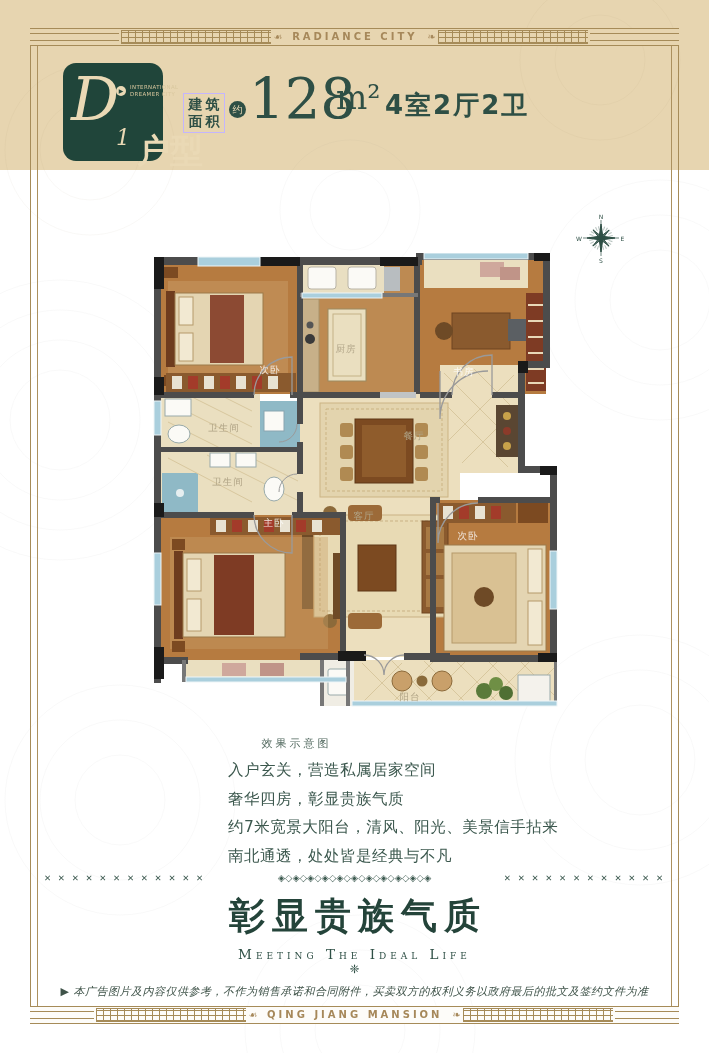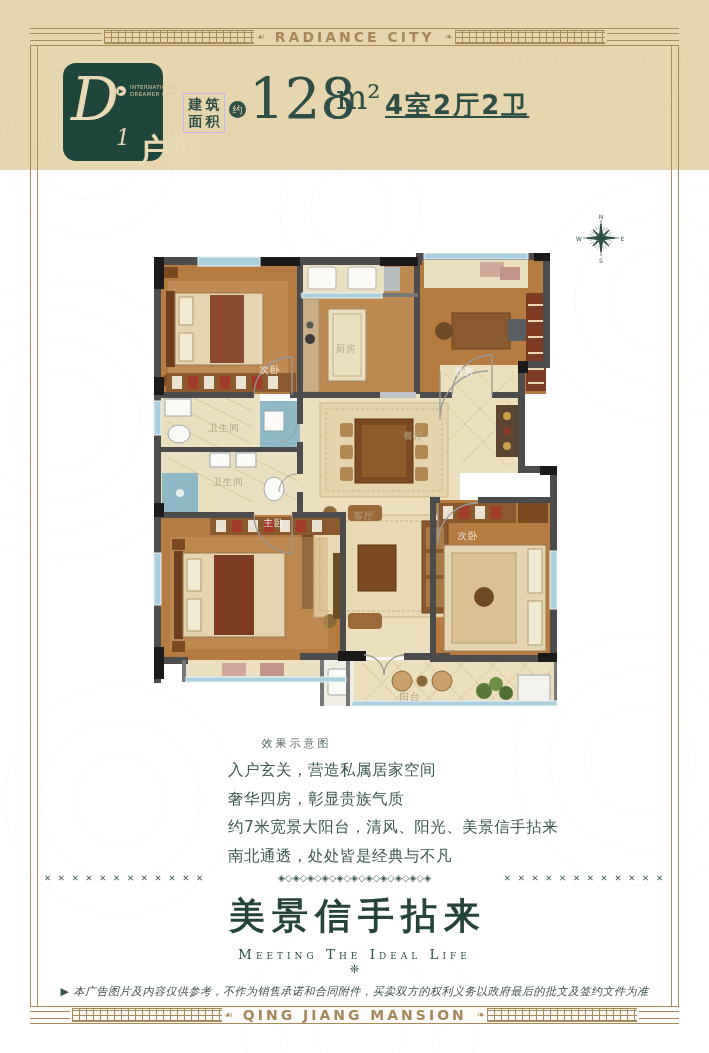--- a/index.html
+++ b/index.html
@@ -12,38 +12,38 @@
   .frame-outer{position:absolute;left:30px;right:30px;top:36px;bottom:39px;border:1px solid #a68b58;z-index:1;}
   .frame-inner{position:absolute;left:37px;right:37px;top:44px;bottom:46px;border:1px solid #ab905e;z-index:1;}
   .band{position:absolute;left:30px;right:30px;height:16px;z-index:3;display:flex;align-items:center;
         background:#e7d5b0;border-top:1px solid #a68b58;border-bottom:1px solid #a68b58;}
   .band.top{top:28px;}
   .band.bottom{top:1006px;background:#fdfcf9;}
   .band-line{flex:1;height:6px;border-top:1px solid #a68b58;border-bottom:1px solid #a68b58;}
   .band-lattice{width:150px;height:12px;margin:0 2px;border-top:1px solid #a68b58;border-bottom:1px solid #a68b58;
         background:repeating-linear-gradient(90deg,#a68b58 0 1px,transparent 1px 7px),
                    repeating-linear-gradient(0deg,#a68b58 0 1px,transparent 1px 5px);}
-  .band-text{padding:0 10px;font-size:14px;letter-spacing:3px;color:#a6885a;font-weight:bold;white-space:nowrap;line-height:14px;}
+  .band-text{padding:0 10px;font-size:10px;letter-spacing:3px;color:#a6885a;font-weight:bold;white-space:nowrap;line-height:14px;}
   .band-orn{color:#a6885a;font-size:10px;line-height:14px;}
   
   .badge{position:absolute;left:63px;top:63px;width:100px;height:98px;background:#20453a;border-radius:13px;z-index:2;color:#ead9b5;}
   .badge .d{position:absolute;left:8px;top:6px;font-family:"DejaVu Serif","Liberation Serif",serif;font-style:italic;font-size:60px;line-height:1;}
   .badge .dsub{position:absolute;left:53px;top:62px;font-family:"DejaVu Serif",serif;font-style:italic;font-size:22px;}
   .badge .type{position:absolute;left:62px;top:66px;font-size:33px;font-weight:bold;letter-spacing:0px;white-space:nowrap;padding-left:12px;}
   .badge .play{position:absolute;left:53px;top:23px;width:10px;height:10px;border-radius:50%;background:#ead9b5;
         color:#20453a;font-size:6px;line-height:10px;text-align:center;}
   .badge .brand{position:absolute;left:67px;top:21px;font-size:5.4px;letter-spacing:.4px;line-height:7px;white-space:nowrap;color:#d9c79e;}
   .spec{position:absolute;left:183px;top:70px;z-index:2;color:#2e4f45;}
   .area-box{position:absolute;left:0;top:23px;width:40px;height:38px;border:1px solid #c4b5fd;
         display:flex;flex-direction:column;justify-content:center;align-items:center;font-size:14px;font-weight:bold;line-height:17px;letter-spacing:3px;text-indent:3px;}
   .approx{position:absolute;left:46px;top:31px;width:17px;height:17px;border-radius:50%;background:#2e4f45;
         color:#ead9b5;font-size:10px;line-height:17px;text-align:center;}
   .area-value{position:absolute;left:66px;top:-6px;font-family:"DejaVu Serif","Liberation Serif",serif;font-size:56px;line-height:70px;}
   .area-unit{position:absolute;left:153px;top:8px;font-family:"DejaVu Serif",serif;font-size:33px;line-height:40px;}
-  .rooms-summary{position:absolute;left:202px;top:18px;font-size:26px;font-weight:bold;letter-spacing:2px;white-space:nowrap;text-decoration:underline;}
+  .rooms-summary{position:absolute;left:202px;top:18px;font-size:26px;font-weight:bold;letter-spacing:2px;white-space:nowrap;}
   
   .compass{position:absolute;left:576px;top:213px;z-index:2;}
   .floorplan{position:absolute;left:152px;top:253px;z-index:2;}
   .floorplan text{font-family:"DejaVu Sans",sans-serif;font-size:9.5px;letter-spacing:1px;}
   .caption{position:absolute;left:0;width:593px;top:736px;text-align:center;font-size:11px;letter-spacing:3px;color:#51685e;z-index:2;}
   
   .desc{position:absolute;left:228px;top:756px;z-index:2;color:#3c584e;font-size:15.5px;font-weight:500;line-height:28.5px;letter-spacing:.5px;}
   
   .divider{position:absolute;left:44px;right:44px;top:872px;z-index:2;display:flex;justify-content:space-between;align-items:center;
         color:#3d5a50;font-size:8.5px;white-space:nowrap;overflow:hidden;}
@@ -422,21 +422,21 @@
     <div>约7米宽景大阳台，清风、阳光、美景信手拈来</div>
     <div>南北通透，处处皆是经典与不凡</div>
   </div>
 
   <div class="divider">
     <span class="xs">✕ ✕ ✕ ✕ ✕ ✕ ✕ ✕ ✕ ✕ ✕ ✕</span>
     <span class="chain">◈◇◈◇◈◇◈◇◈◇◈◇◈◇◈◇◈◇◈◇◈</span>
     <span class="xs">✕ ✕ ✕ ✕ ✕ ✕ ✕ ✕ ✕ ✕ ✕ ✕</span>
   </div>
 
-  <div class="slogan-title">美景信手拈来</div>
+  <div class="slogan-title">彰显贵族气质</div>
   <div class="slogan-sub">Meeting The Ideal Life</div>
   <div class="ornament">❈</div>
 
   <div class="disclaimer">▶ 本广告图片及内容仅供参考，不作为销售承诺和合同附件，买卖双方的权利义务以政府最后的批文及签约文件为准</div>
 
   <div class="band bottom">
     <div class="band-line"></div>
     <div class="band-lattice"></div>
     <span class="band-orn">☙</span>
     <span class="band-text">QING JIANG MANSION</span>

